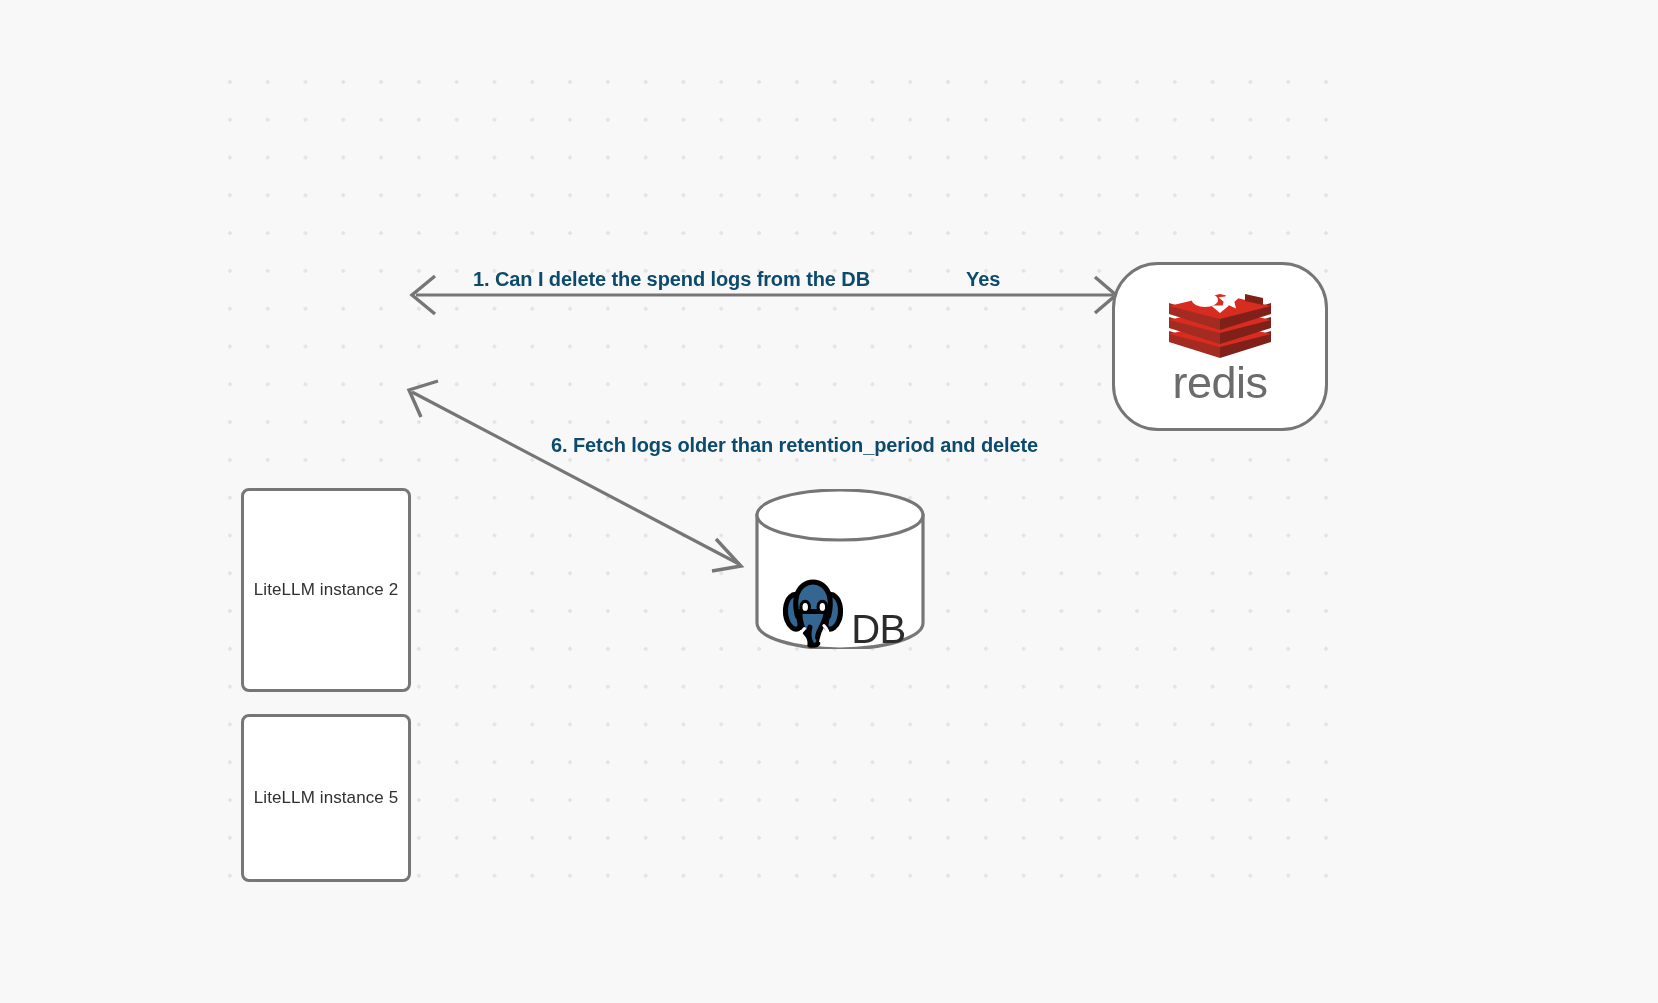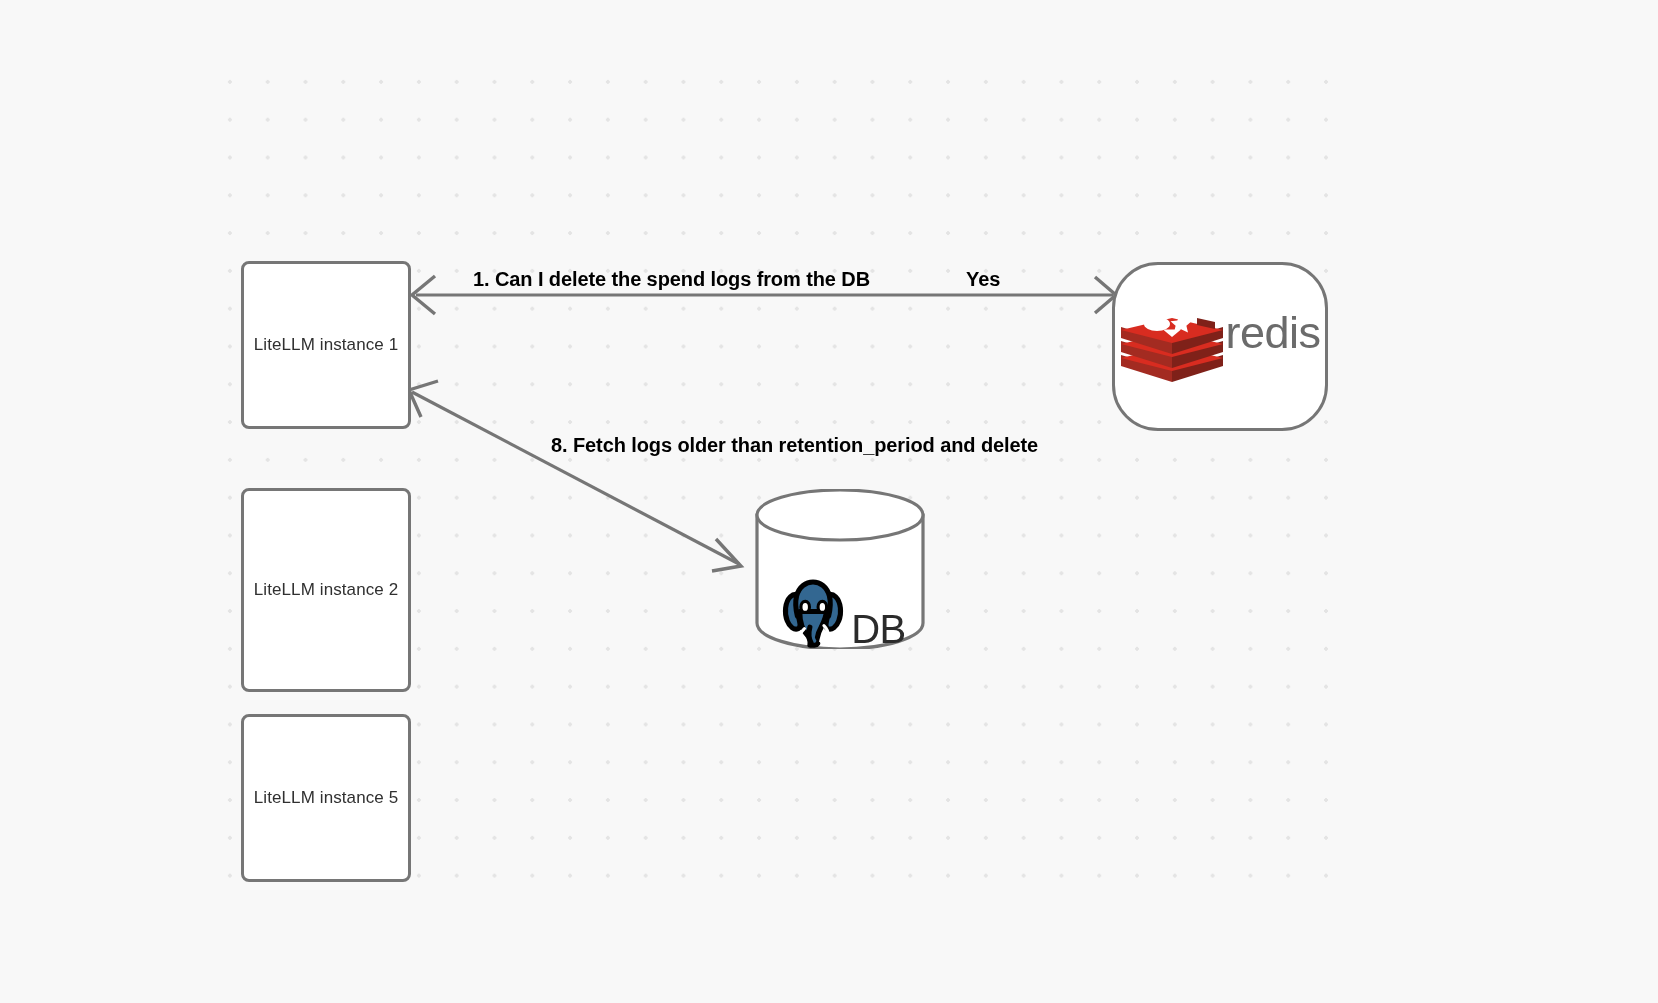--- a/index.html
+++ b/index.html
@@ -79,21 +79,22 @@
     border: 3px solid #767676;
     border-radius: 46px;
     box-sizing: border-box;
     display: flex;
     flex-direction: column;
     align-items: center;
     justify-content: center;
   }
   .redis-logo {
     display: flex;
-    flex-direction: row;
+    flex-direction: column;
+    align-items: center;
     justify-content: center;
     transform: translateY(-2px);
   }
 
   
   #node-postgres {
     position: absolute;
     left: 754px;
     top: 489px;
     width: 172px;
@@ -123,21 +124,21 @@
     letter-spacing: -0.5px;
     line-height: 1;
     margin-left: -2px;
   }
 
   
   .edge-label {
     position: absolute;
     font-family: "Liberation Sans", sans-serif;
     font-weight: bold;
-    color: #000000;
+    color: #0c4a6e;
     font-size: 20px;
     white-space: nowrap;
     letter-spacing: -0.1px;
   }
   #label-step-1 { left: 473px; top: 268px; }
   #label-yes    { left: 966px; top: 268px; }
   #label-step-2 { left: 551px; top: 434px; }
 </style>
 </head>
 <body>
@@ -162,25 +163,22 @@
       <path d="M 438 381 L 409 390 L 421 417" fill="none" stroke="#767676" stroke-width="3.4" stroke-linecap="butt" stroke-linejoin="miter"></path>
 
       <path d="M 716 539 L 741 566 L 712 571" fill="none" stroke="#767676" stroke-width="3.4" stroke-linecap="butt" stroke-linejoin="miter"></path>
     </g>
   </svg>
 
   <div class="edge-label" id="label-step-1">1.  Can I delete the spend logs from the DB</div>
 
   <div class="edge-label" id="label-yes">Yes</div>
 
-  <div class="edge-label" id="label-step-2">8.  Fetch logs older than retention_period and delete</div>
-
-  <div class="node-box" id="node-litellm-1">
-    <span class="node-box-label">LiteLLM instance 1</span>
-  </div>
+  <div class="edge-label" id="label-step-2">6.  Fetch logs older than retention_period and delete</div>
+
 
   <div class="node-box" id="node-litellm-2">
     <span class="node-box-label">LiteLLM instance 2</span>
   </div>
 
   <div class="node-box" id="node-litellm-3">
     <span class="node-box-label">LiteLLM instance 5</span>
   </div>
 
   <div id="node-redis">

